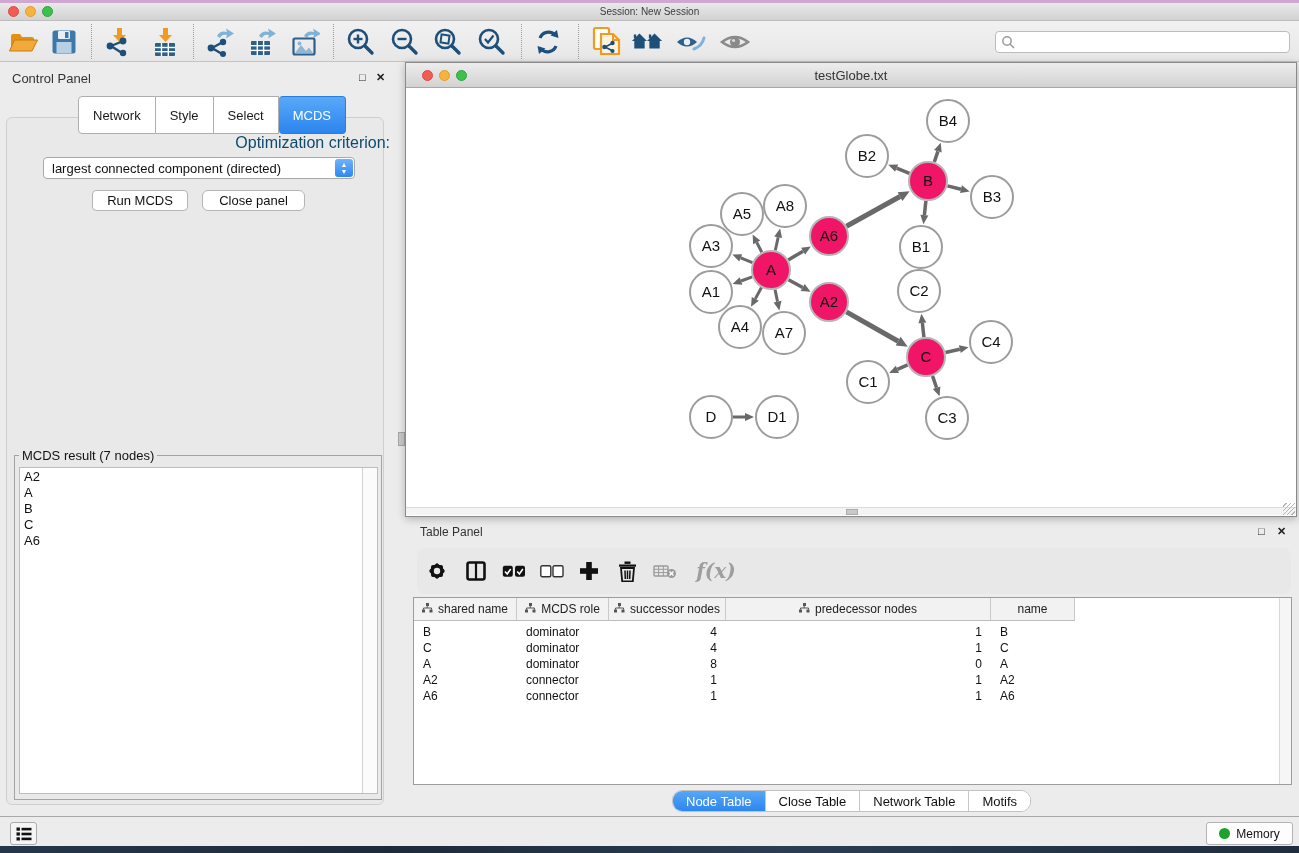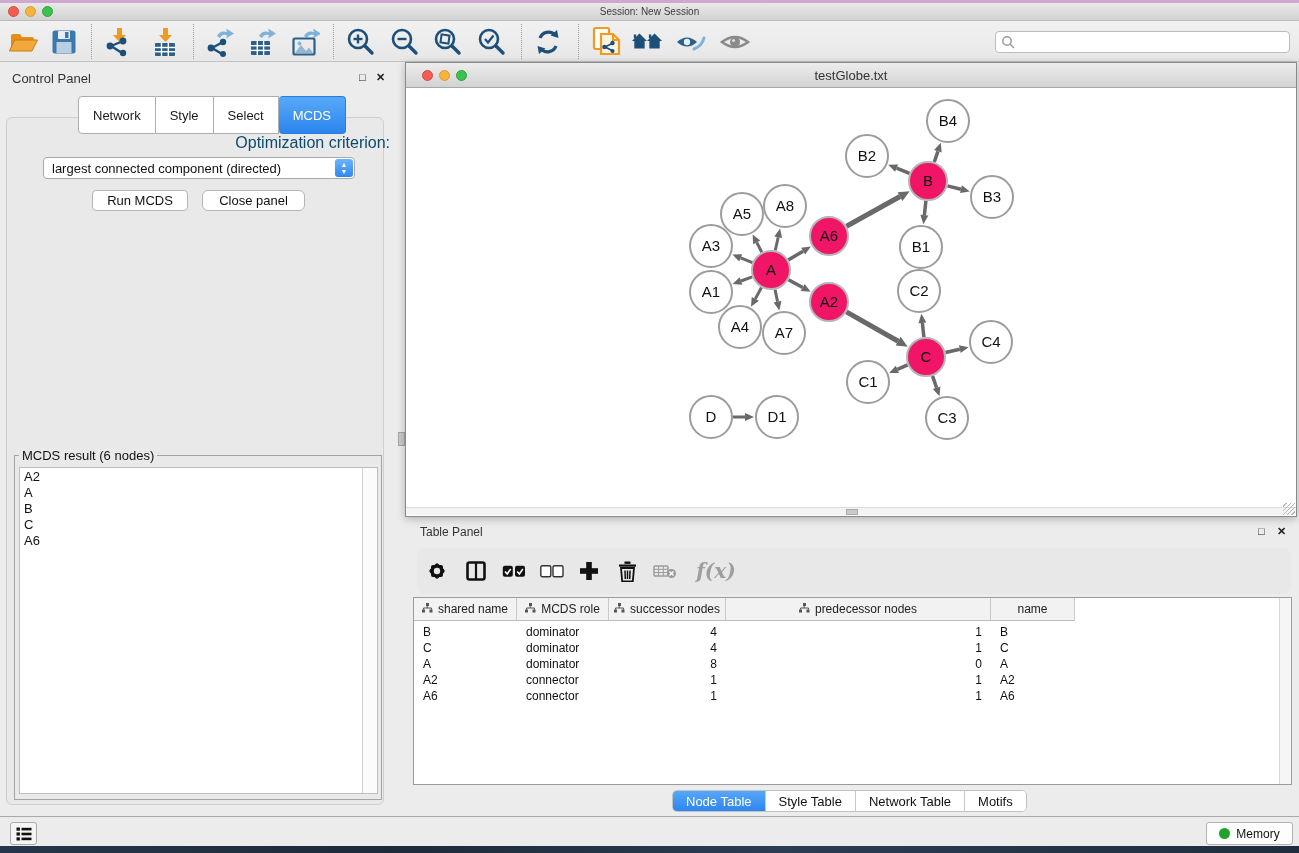--- a/index.html
+++ b/index.html
@@ -62,21 +62,21 @@
   
   #tp-title { left:420px; top:525px; font-size:12px; color:#333; }
   #tp-toolbar { left:417px; top:548px; width:874px; height:46px; background:#e8e8e8; border-radius:8px; }
   .tpi { position:absolute; top:9px; width:30px; height:28px; display:flex; align-items:center; justify-content:center; }
   #tp-table { left:413px; top:597px; width:879px; height:188px; background:#fff; border:1px solid #9c9c9c; overflow:hidden; }
   #tp-header { position:absolute; left:0; top:0; height:23px; display:flex; }
   .th { height:23px; background:#f2f2f2; border-right:1px solid #c9c9c9; border-bottom:1px solid #bdbdbd; display:flex; align-items:center; justify-content:center; gap:5px; font-size:12px; color:#222; }
   .tbl-row { position:absolute; display:flex; height:16px; align-items:center; }
   .td { font-size:12px; color:#111; height:16px; line-height:16px; white-space:nowrap; }
   #tp-vscroll { position:absolute; right:0; top:0; width:12px; height:100%; background:#f6f6f6; border-left:1px solid #d8d8d8; }
-  #tp-tabs { left:672px; top:790px; height:22px; display:flex; border:1px solid #c2c2c2; border-radius:5px; overflow:hidden; background:#fff; }
+  #tp-tabs { left:672px; top:790px; height:22px; display:flex; border:1px solid #c2c2c2; border-radius:10px; overflow:hidden; background:#fff; }
   .tp-tab { height:100%; display:flex; align-items:center; justify-content:center; font-size:13px; color:#111; background:#fff; border-left:1px solid #c9c9c9; padding:0 13px; }
   .tp-tab:first-child { border-left:none; }
   .tp-tab.active { background:linear-gradient(#55a7f7,#2e86ef); color:#fff; }
 
   
   #statusbar { left:0; top:816px; width:1299px; height:30px; background:#ececec; border-top:1px solid #a9a9a9; }
   #list-btn { left:10px; top:822px; width:27px; height:23px; background:#f5f5f5; border:1px solid #ababab; border-radius:3px; display:flex; align-items:center; justify-content:center; }
   #memory-btn { left:1206px; top:822px; width:87px; height:23px; background:#fdfdfd; border:1px solid #b3b3b3; border-radius:3px; display:flex; align-items:center; justify-content:center; gap:6px; font-size:12px; color:#111; }
   #memory-dot { width:11px; height:11px; border-radius:50%; background:#1fa12d; }
   #bottom-strip { left:0; top:846px; width:1299px; height:7px; background:linear-gradient(90deg,#26364a,#1d2a3a 30%,#2b3d52 60%,#1f2d3e); }
@@ -278,21 +278,21 @@
 <div id="opt-dropdown" class="abs">
   <span class="dd-text">largest connected component (directed)</span>
   <span class="dd-stepper">
       <span>▲</span>
       <span>▼</span>
     </span>
 </div>
 <div id="btn-run" class="cp-btn">Run MCDS</div>
 <div id="btn-close" class="cp-btn">Close panel</div>
 <div id="mcds-fieldset" class="abs">
-  <span id="mcds-legend">MCDS result (6 nodes)</span>
+  <span id="mcds-legend">MCDS result (7 nodes)</span>
   <div id="mcds-listwrap">
     <div id="mcds-list">
         <div class="mcds-item">A2</div>
         <div class="mcds-item">A</div>
         <div class="mcds-item">B</div>
         <div class="mcds-item">C</div>
         <div class="mcds-item">A6</div>
       </div>
     <div id="mcds-scroll"></div>
   </div>
@@ -552,21 +552,21 @@
         <div class="td" style="width: 117px; text-align: right; padding: 0px 9px 0px 0px;">1</div>
         <div class="td" style="width: 265px; text-align: right; padding: 0px 9px 0px 0px;">1</div>
         <div class="td" style="width: 84px; text-align: left; padding: 0px 0px 0px 9px;">A6</div>
       </div>
     </div>
   <div id="tp-vscroll"></div>
 </div>
 
 <div id="tp-tabs" class="abs">
     <div class="tp-tab active">Node Table</div>
-    <div class="tp-tab">Style Table</div>
+    <div class="tp-tab">Close Table</div>
     <div class="tp-tab">Network Table</div>
     <div class="tp-tab">Motifs</div>
   </div>
 
 <div id="statusbar" class="abs"></div>
 <div id="list-btn" class="abs">
   <svg width="16" height="14" viewBox="0 0 16 14">
     <g fill="#111">
       <rect x="0.5" y="0.5" width="3.4" height="3.2"></rect>
         <rect x="5.5" y="0.8" width="10" height="2.6"></rect>

